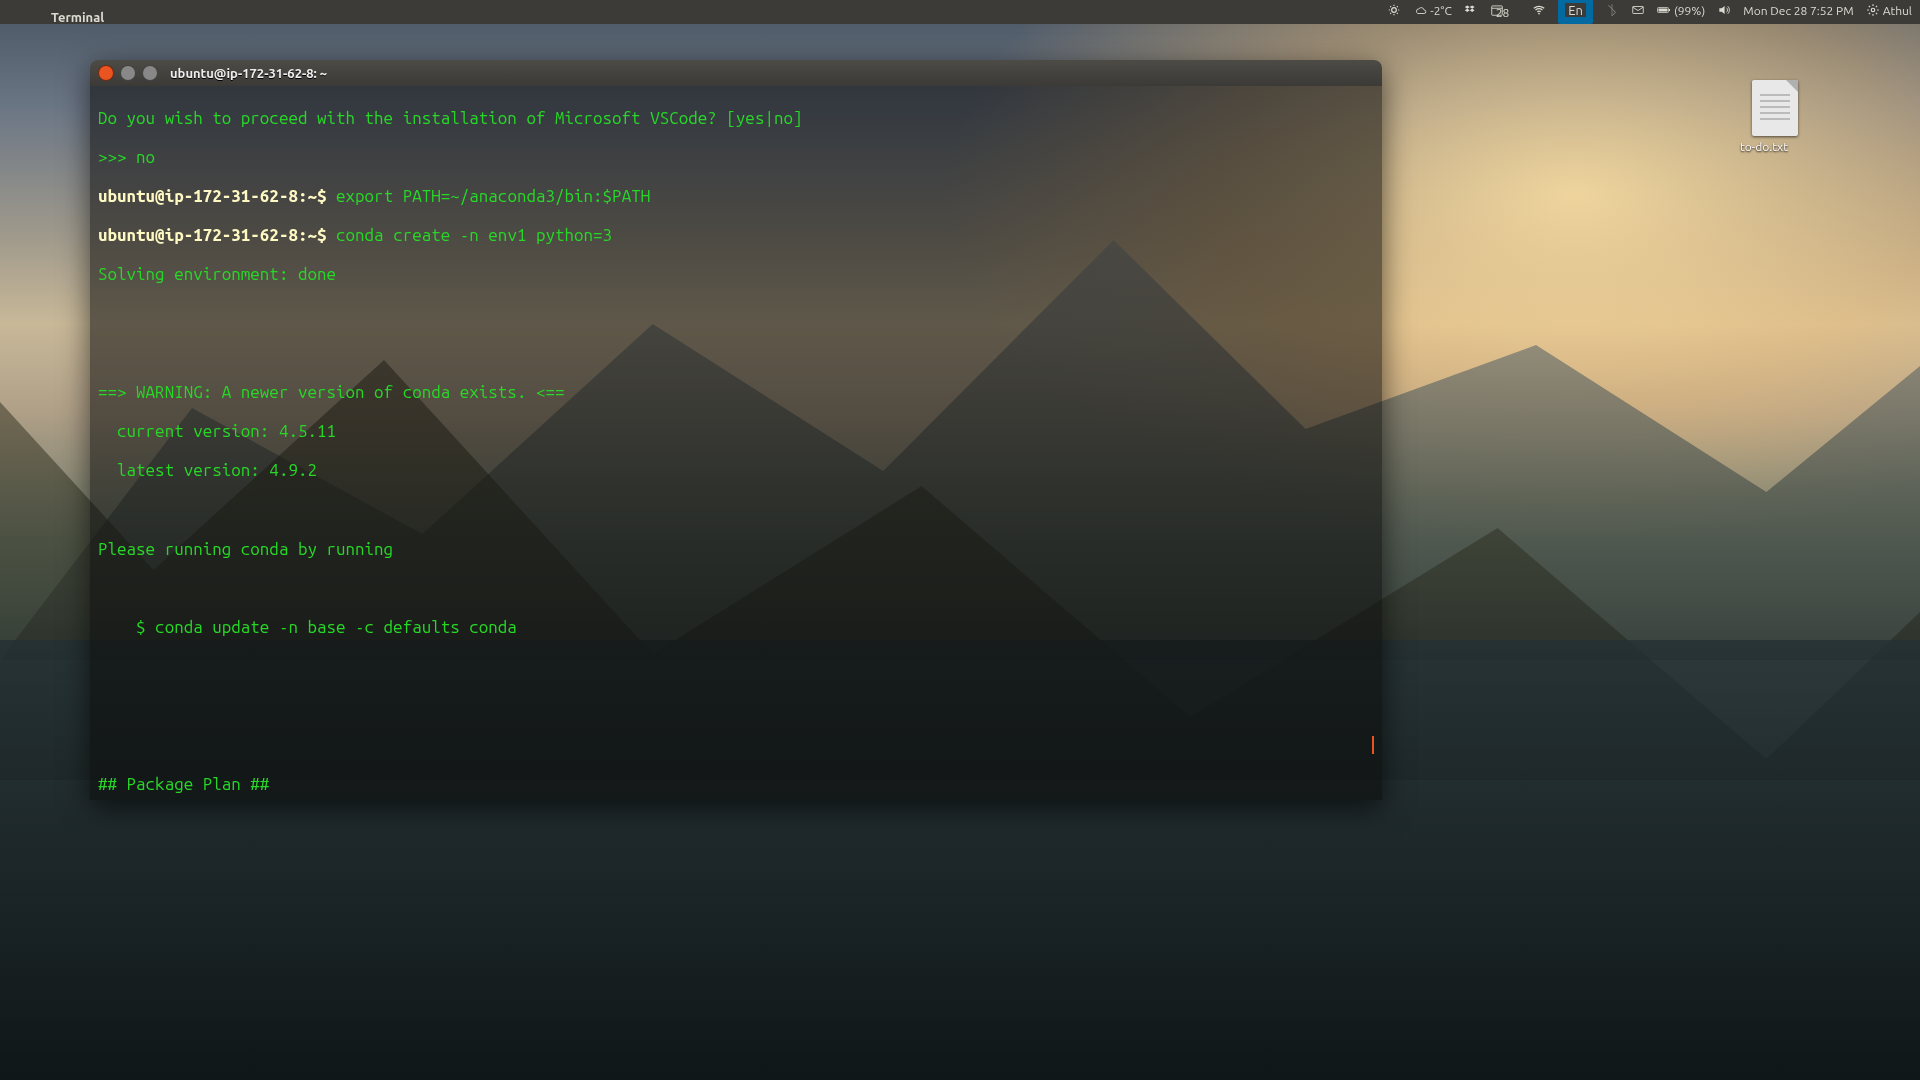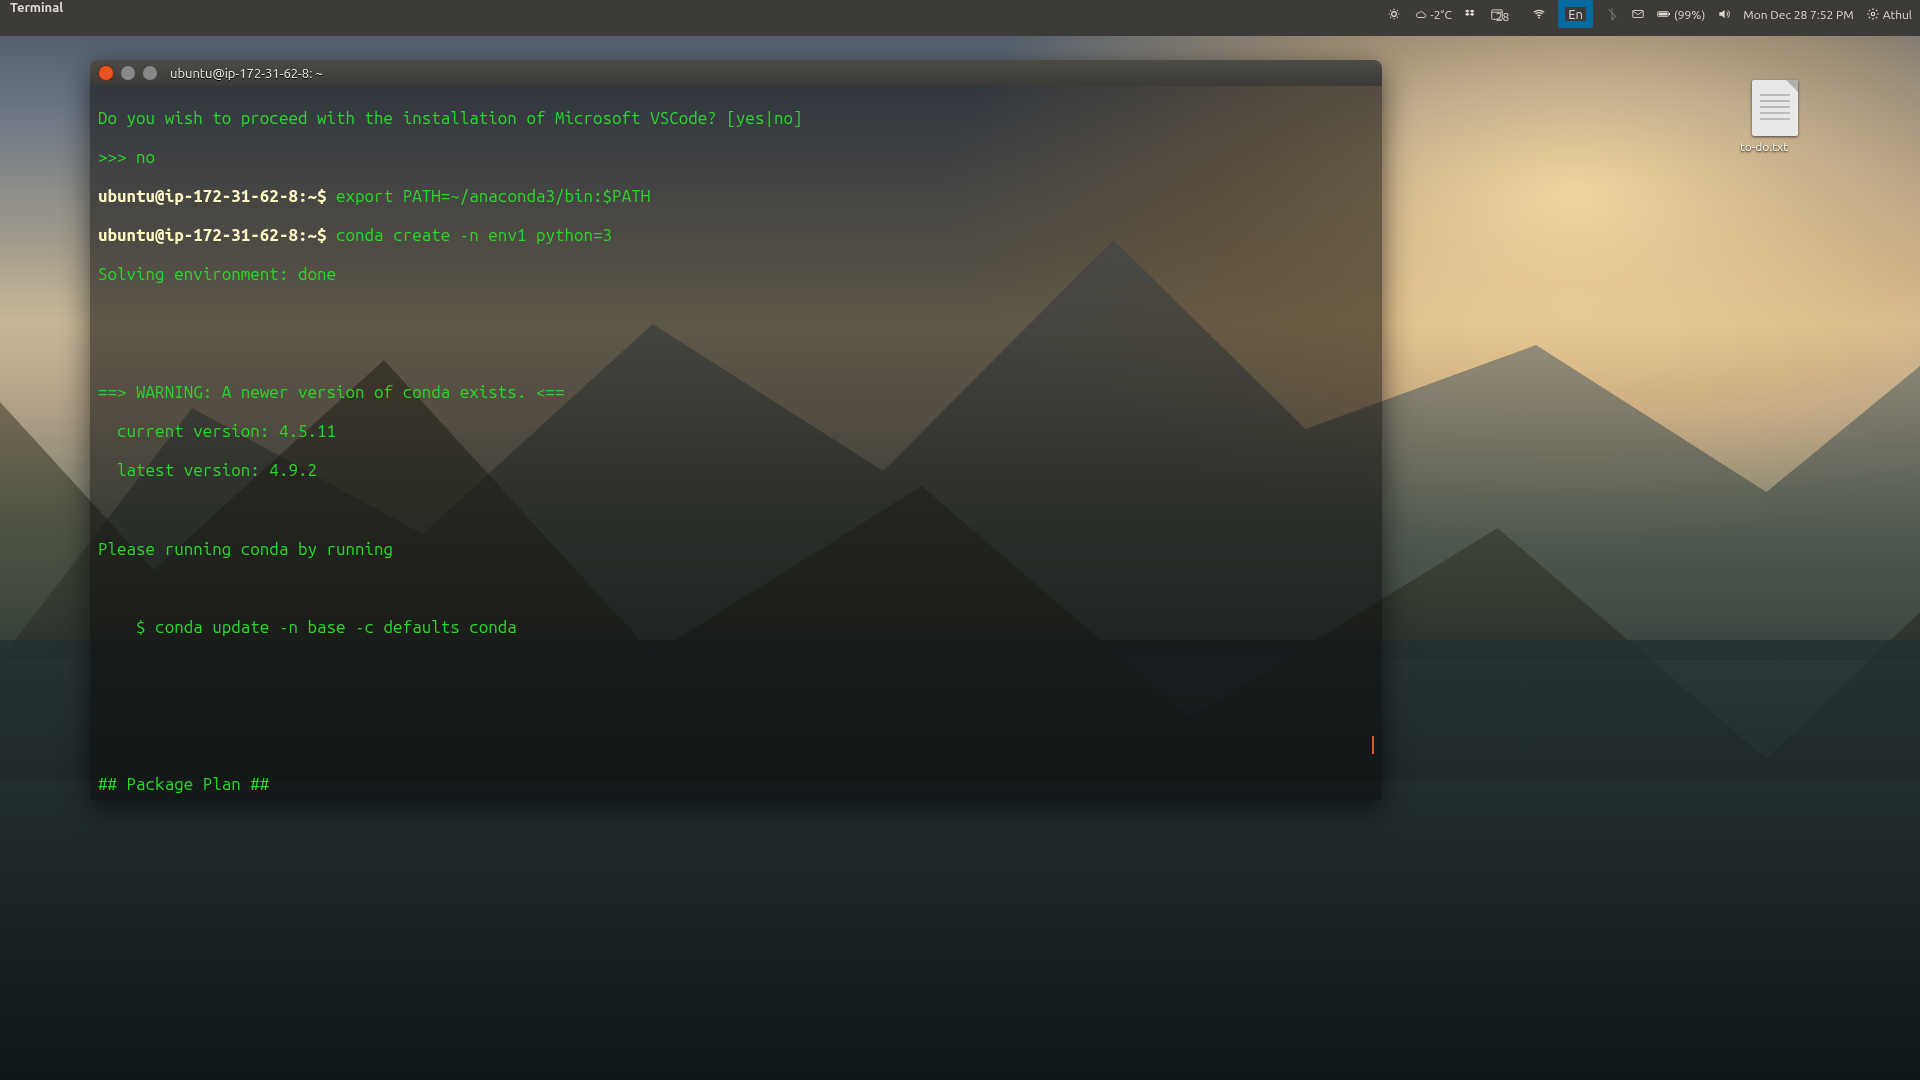--- a/index.html
+++ b/index.html
@@ -10,36 +10,36 @@
       radial-gradient(ellipse 900px 500px at 82% 18%, rgba(255,224,160,.85), rgba(255,200,120,.4) 40%, transparent 70%),
       linear-gradient(180deg,#4a5562 0%,#6b7685 10%,#a09a8c 22%,#c8b898 30%,#b0a088 38%,#6f7a6a 50%,#4a5a55 62%,#2f3b3a 75%,#1c2626 88%,#0e1515 100%);
   }
   
   .mtn{position:absolute;background:linear-gradient(180deg,#8a8d8a,#4a524b 60%,#2f3632);clip-path:polygon(0% 100%,10% 40%,22% 70%,34% 20%,46% 55%,58% 0%,68% 45%,80% 25%,92% 60%,100% 30%,100% 100%);}
   #mtn1{left:0;right:0;top:240px;height:420px;opacity:.7}
   #mtn2{left:0;right:0;top:360px;height:420px;opacity:.55;background:linear-gradient(180deg,#403c28,#272b20 60%,#12160f);clip-path:polygon(0% 100%,0% 10%,8% 50%,20% 0%,34% 70%,48% 30%,62% 85%,78% 40%,92% 95%,100% 60%,100% 100%);}
   #lake{position:absolute;left:0;right:0;top:640px;bottom:0;background:linear-gradient(180deg,#243034,#101718);opacity:.8}
 
   
-  #menubar{position:absolute;top:0;left:0;right:0;height:36px;background:#3c3b37;color:#dfdbd2;font-size:13px;display:flex;align-items:flex-start;z-index:50;}
+  #menubar{position:absolute;top:0;left:0;right:0;height:24px;background:#3c3b37;color:#dfdbd2;font-size:13px;display:flex;align-items:flex-end;z-index:50;padding-left:41px;}
   #menubar .left{padding:0 10px;font-weight:bold;}
   #menubar .spacer{flex:1}
   #menubar .tray{display:flex;align-items:center;gap:12px;padding-right:8px;}
   .tray-item{display:flex;align-items:center;gap:3px;font-size:12px;color:#dfdbd2;}
   .tray-item svg{width:14px;height:14px;fill:#dfdbd2}
 
   
   #desktop-file{position:absolute;right:110px;top:80px;width:70px;color:#fff;font-size:12px;text-shadow:0 1px 2px #000;}
   #desktop-file .doc{width:46px;height:56px;margin:0 auto 4px;background:#e8e8e8;border-radius:2px;position:relative;box-shadow:0 1px 3px rgba(0,0,0,.6);}
   #desktop-file .doc:before{content:"";position:absolute;right:0;top:0;border-style:solid;border-width:0 12px 12px 0;border-color:transparent #b0b0b0 transparent transparent;}
   #desktop-file .doc:after{content:"";position:absolute;left:8px;right:8px;top:14px;height:2px;background:#bbb;box-shadow:0 6px #bbb,0 12px #bbb,0 18px #bbb,0 24px #bbb;}
 
   
   #termwin{position:absolute;left:90px;top:60px;width:1292px;height:740px;border-radius:8px 8px 0 0;overflow:hidden;box-shadow:0 8px 30px rgba(0,0,0,.6);}
-  #titlebar{height:26px;background:linear-gradient(#4c4b46,#3b3a36);display:flex;align-items:center;gap:6px;padding:0 8px;color:#dfdbd2;font-size:13px;font-weight:normal;}
+  #titlebar{height:26px;background:linear-gradient(#4c4b46,#3b3a36);display:flex;align-items:center;gap:6px;padding:0 8px;color:#dfdbd2;font-size:13px;font-weight:bold;}
   .tbtn{width:14px;height:14px;border-radius:50%;border:1px solid rgba(0,0,0,.5);}
   .tbtn.close{background:#e95420}
   .tbtn.min{background:#888}
   .tbtn.max{background:#888}
   #titlebar .title{margin-left:6px;text-shadow:0 1px #000;color:#eee}
 
   #term{position:absolute;left:0;right:0;top:26px;bottom:0;background:rgba(10,10,10,.55);font-family:"Ubuntu Mono","DejaVu Sans Mono",monospace;font-size:17px;line-height:19.6px;color:#27d827;white-space:pre;padding:2px 8px;}
   #term .bold{font-weight:bold;color:#fef9c3}
   #term .prompt-user{font-weight:bold}
   #term .cmd{color:#27d827}

